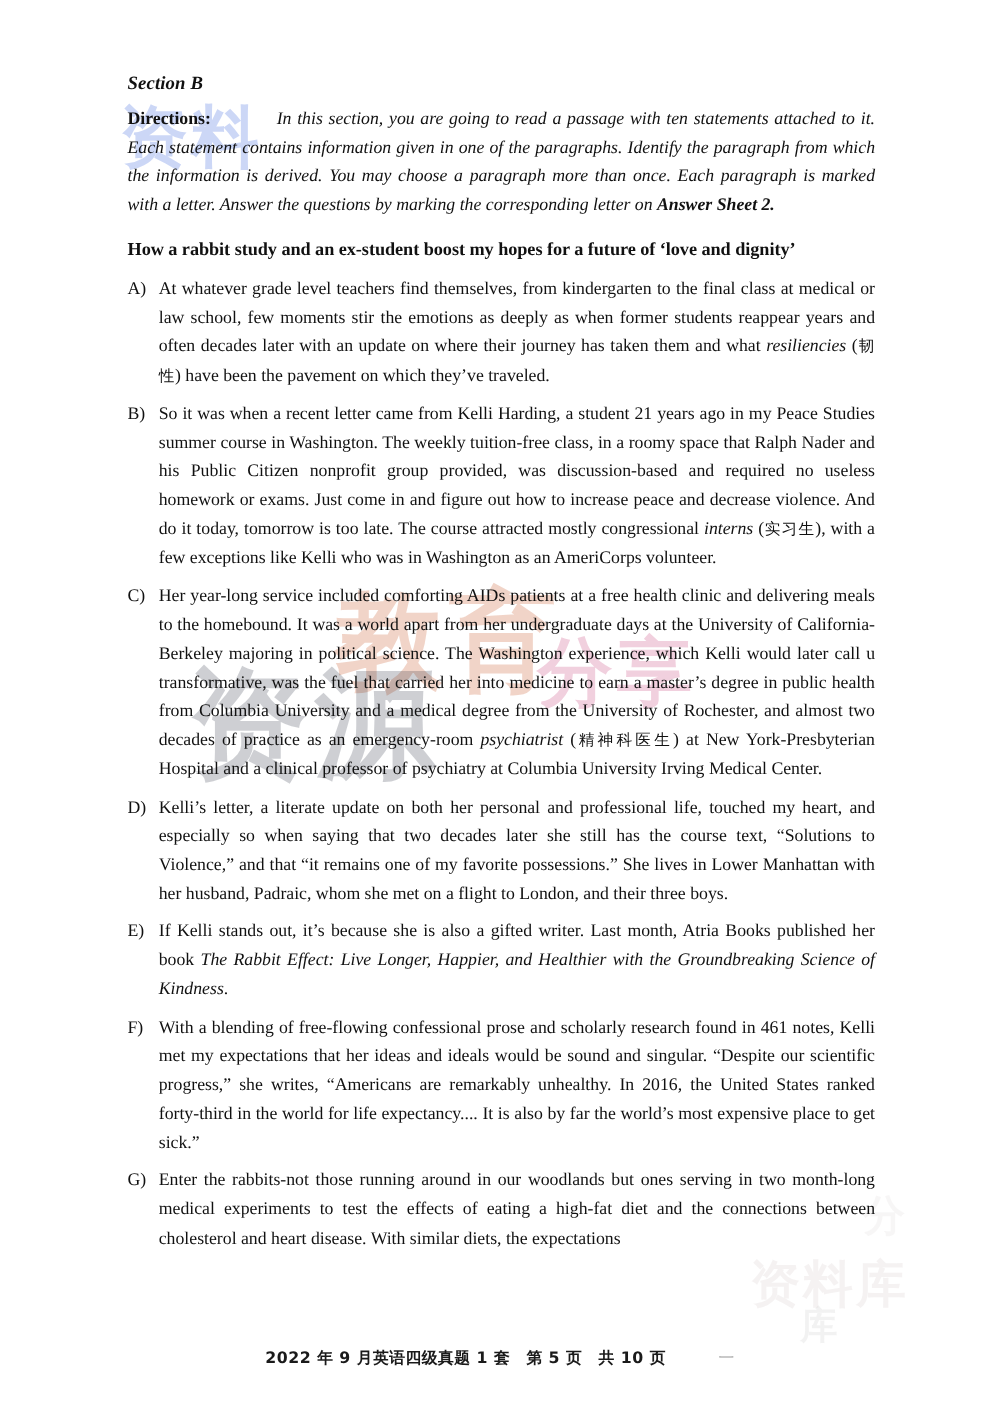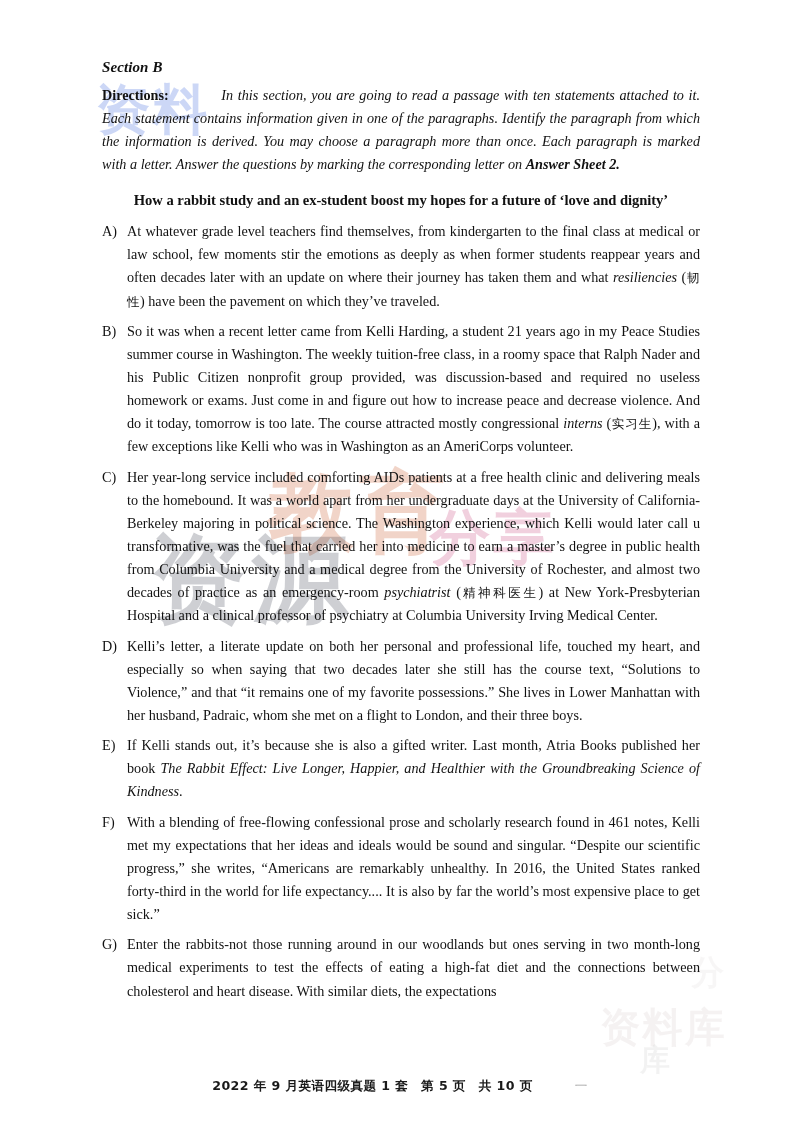--- a/index.html
+++ b/index.html
@@ -84,21 +84,20 @@
     margin-left: 48px;
   }
   .directions .dir-sheet {
     font-style: italic;
     font-weight: bold;
   }
 
   .passage-title {
     font-size: 14.6px;
     font-weight: bold;
-    text-align: center;
     margin: 14px 0 10px 0;
     line-height: 1.4;
     letter-spacing: -0.05px;
   }
 
   .para {
     position: relative;
     padding-left: 25px;
     margin: 0 0 7px 0;
     font-size: 14.2px;

